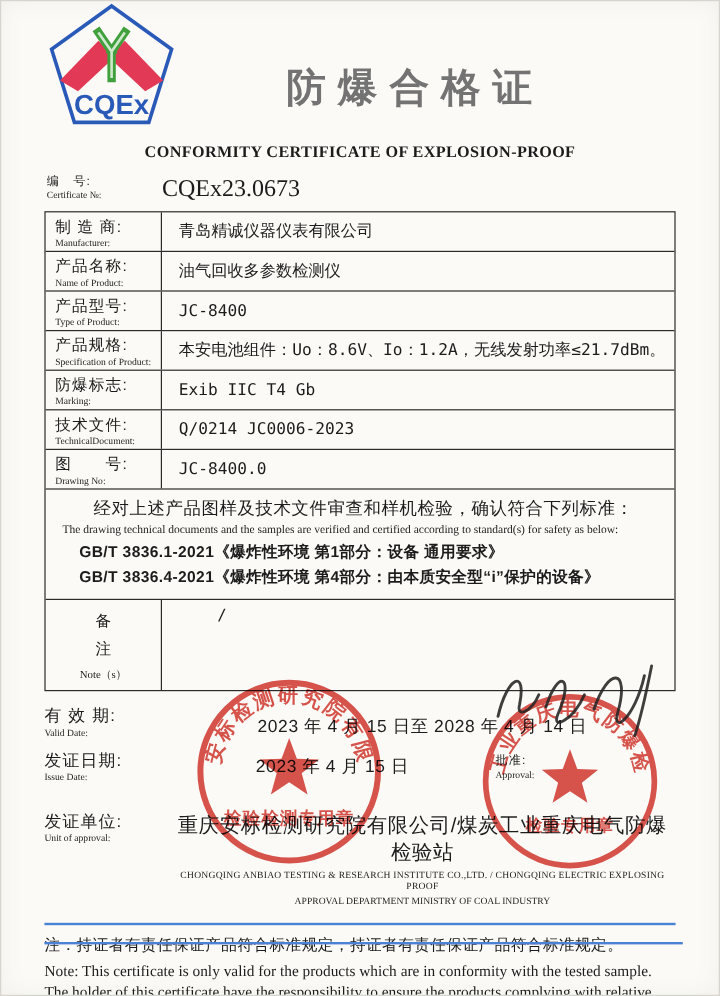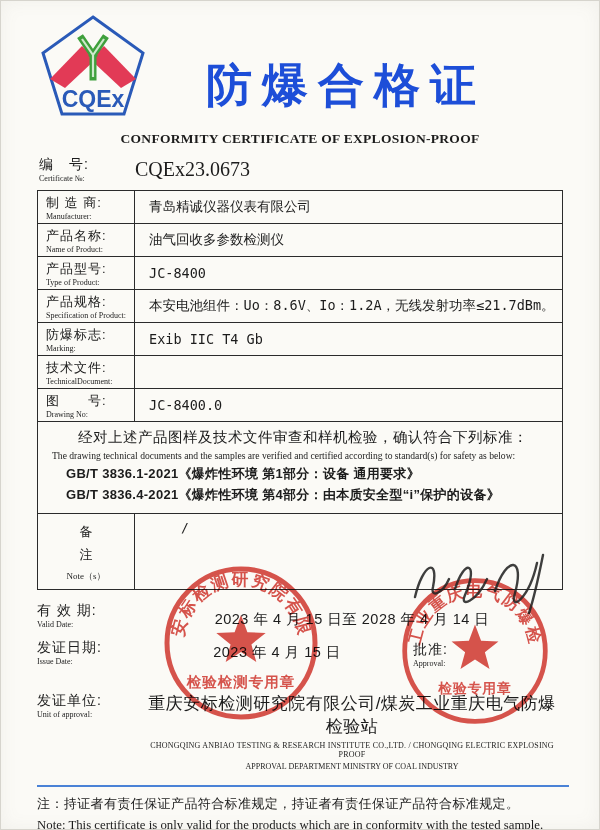--- a/index.html
+++ b/index.html
@@ -2,37 +2,37 @@
 <html><head>
 <meta charset="utf-8">
 <style>
   * { margin:0; padding:0; box-sizing:border-box; }
   html,body { background:#e9e8e4; }
   body { font-family:"Liberation Sans", sans-serif; color:#1c1c1c; }
   .page {
     position:relative; width:600px; height:830px; margin:0 auto;
     background:#fbfaf6; border:1px solid #d6d4cd;
     box-shadow:inset 0 0 18px rgba(120,115,100,.08);
-    padding:12px 36px 0 36px; overflow:hidden;
+    padding:0 36px 0 36px; overflow:hidden;
   }
   
   .hdr { display:flex; align-items:center; }
   .logo { width:112px; height:118px; flex:0 0 auto; }
   .title-wrap { flex:1; text-align:center; padding-right:20px; }
   .main-title {
-    font-size:46px; font-weight:900; letter-spacing:10px;
-    color:#1d4ed8; line-height:1.1; margin-top:26px;
+    font-size:33px; font-weight:900; letter-spacing:10px;
+    color:#737373; line-height:1.1; margin-top:26px;
   }
   .subtitle {
     text-align:center; font-family:"Liberation Serif", serif;
     font-weight:bold; font-size:13.5px; letter-spacing:.3px; margin-top:0;
   }
   
   .cert-no { display:flex; align-items:flex-start; margin:9px 0 7px 2px; }
-  .lbl-zh { font-size:14px; letter-spacing:1px; }
+  .lbl-zh { font-size:10px; letter-spacing:1px; }
   .lbl-en { font-family:"Liberation Serif", serif; font-size:8px; color:#222; }
   .cert-no .lbl { width:96px; }
   .cert-no .val { font-family:"Liberation Serif", serif; font-size:20px; padding-top:2px; }
   
   .cert-table { border:1.6px solid #2b2b2b; background:transparent; }
   .t-row { display:grid; grid-template-columns:97px 1fr; border-top:1.3px solid #2b2b2b; }
   .t-row:first-child { border-top:none; }
   .t-label { border-right:1.3px solid #2b2b2b; padding:3px 4px 2px 8px; min-height:31px; }
   .t-label .lbl-zh { font-size:13px; }
   .t-value {
@@ -144,20 +144,21 @@
         <div class="lbl-en">Marking:</div>
       </div>
       <div class="t-value">Exib IIC T4 Gb</div>
     </div>
 
     <div class="t-row">
       <div class="t-label">
         <div class="lbl-zh">技术文件:</div>
         <div class="lbl-en">TechnicalDocument:</div>
       </div>
+      <div class="t-value">Q/0214 JC0006-2023</div>
     </div>
 
     <div class="t-row">
       <div class="t-label">
         <div class="lbl-zh">图　　号:</div>
         <div class="lbl-en">Drawing No:</div>
       </div>
       <div class="t-value">JC-8400.0</div>
     </div>
 

